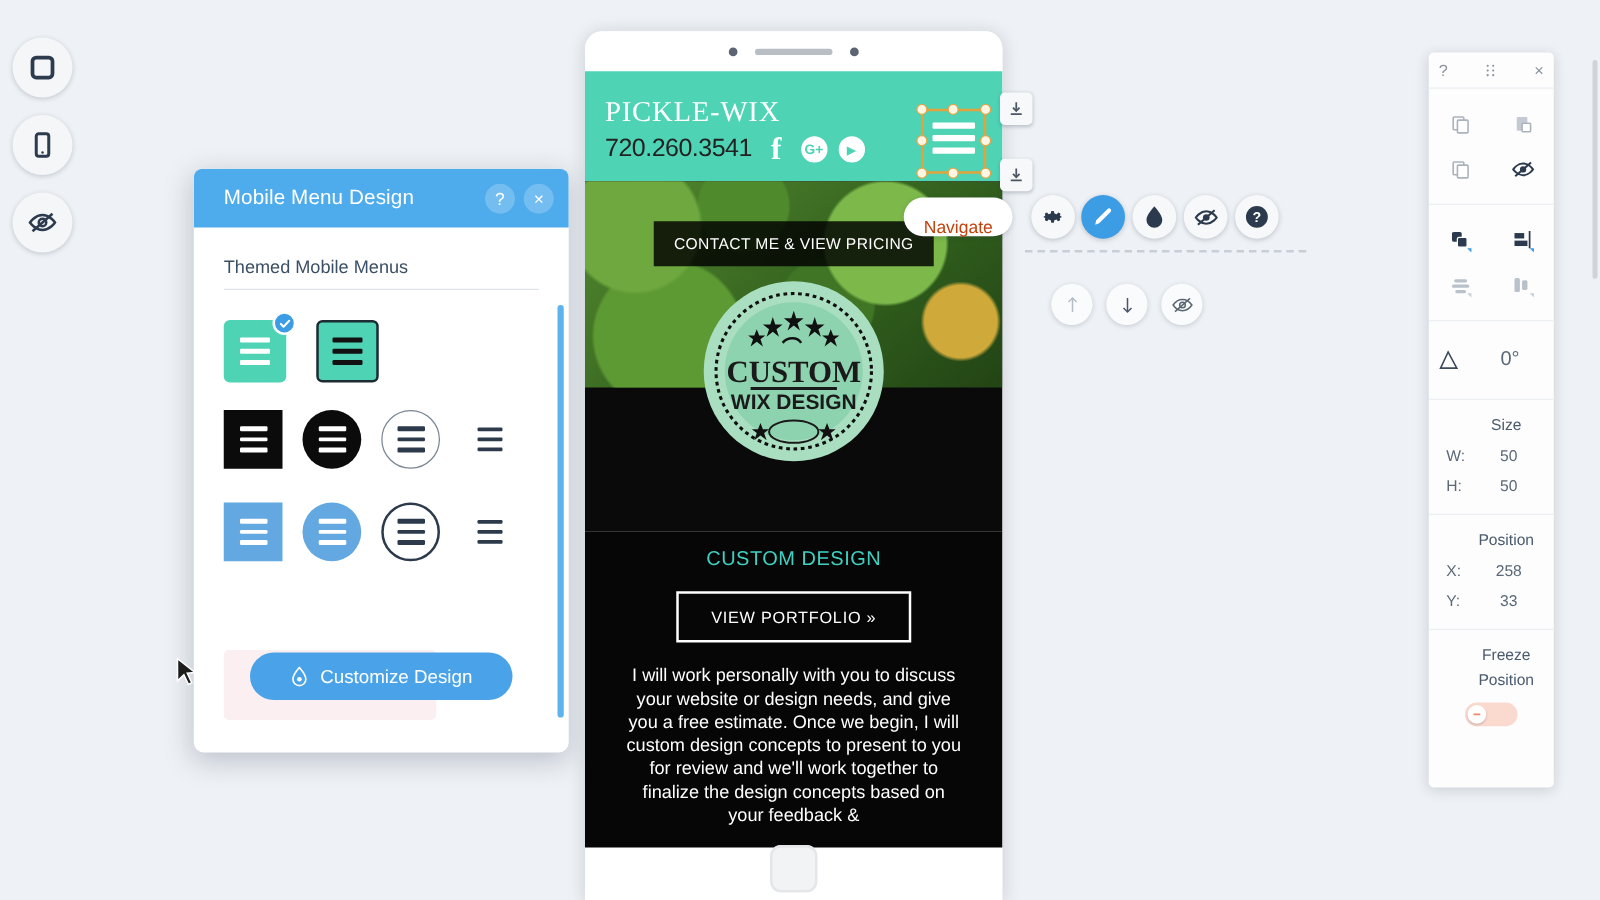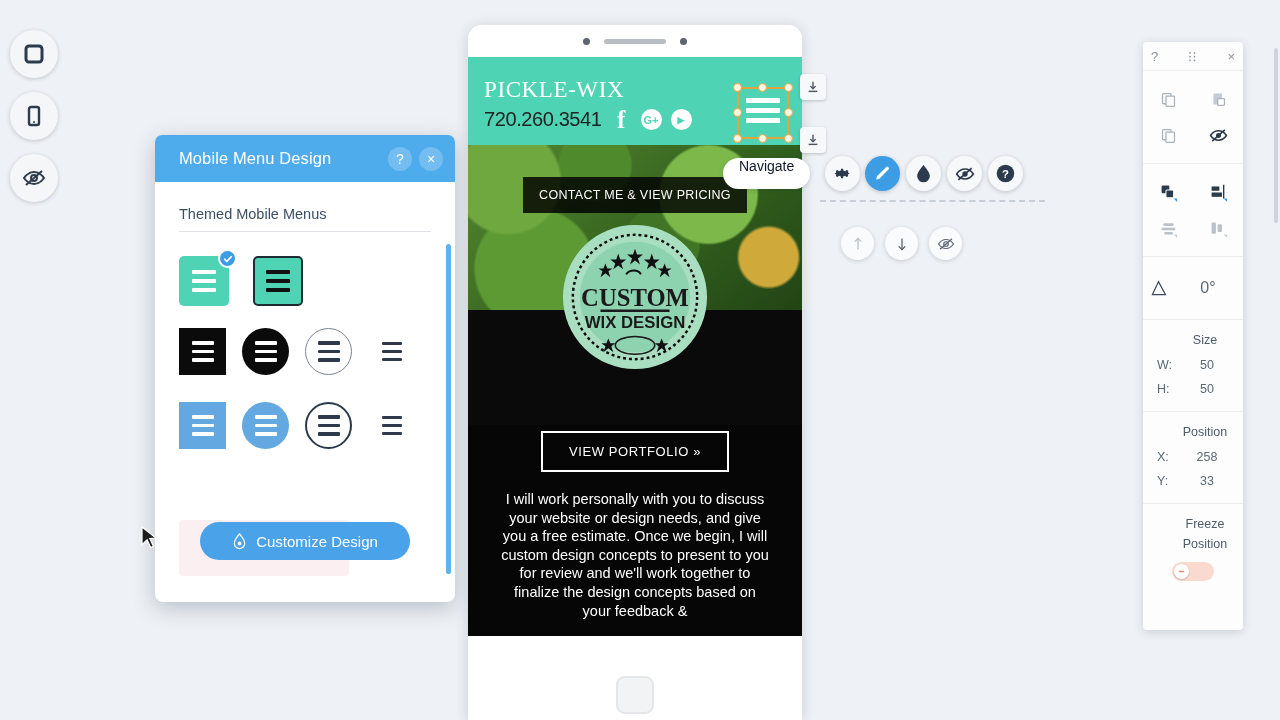--- a/index.html
+++ b/index.html
@@ -132,21 +132,21 @@
   .body-copy { color: #fff; font-size: 14.5px; line-height: 18.6px; padding: 18px 14px 0 14px; }
   .home-btn { position: absolute; left: 50%; bottom: 6px; transform: translateX(-50%); width: 38px; height: 38px; border-radius: 9px; background: #f2f3f5; box-shadow: inset 0 0 0 2px #e4e6ea; }
 
   
   .dock { position: absolute; width: 26px; height: 26px; border-radius: 4px; background: #f7f8fa; box-shadow: 0 1px 3px rgba(40,55,75,.25); display: flex; align-items: center; justify-content: center; cursor: pointer; }
 
   
   .navigate-pill {
     position: absolute; left: 723px; top: 158px; height: 31px;
     padding: 0 16px; border-radius: 16px; background: #fff;
-    display: flex; align-items: flex-start; color: #0f172a; font-size: 14px;
+    display: flex; align-items: flex-end; color: #c2410c; font-size: 14px;
     box-shadow: 0 1px 4px rgba(40,55,75,.2); cursor: pointer;
   }
   .tool-btn {
     position: absolute; width: 35px; height: 35px; border-radius: 50%;
     background: #f7f8fa; box-shadow: 0 1px 4px rgba(40,55,75,.25);
     display: flex; align-items: center; justify-content: center; cursor: pointer;
   }
   .tool-btn.active { background: #3c9ce4; }
   .dash-guide { position: absolute; left: 820px; top: 200px; width: 225px; border-top: 2px dashed #c7ced8; }
   .mini-btn {
@@ -349,20 +349,21 @@
           <text x="75" y="84" text-anchor="middle" font-family="Liberation Serif, serif" font-size="25" font-weight="bold" fill="#1a1a1a">CUSTOM</text>
           <line x1="40" y1="89" x2="110" y2="89" stroke="#1a1a1a" stroke-width="2.5"></line>
           <text x="75" y="106" text-anchor="middle" font-family="Liberation Sans, sans-serif" font-size="17" font-weight="bold" fill="#1a1a1a">WIX DESIGN</text>
           <polygon points="48,117 50,122 55,122 51,125 53,131 48,127 43,131 45,125 41,122 46,122" fill="#111"></polygon>
           <polygon points="102,117 104,122 109,122 105,125 107,131 102,127 97,131 99,125 95,122 100,122" fill="#111"></polygon>
           <ellipse cx="75" cy="124" rx="20" ry="9" fill="none" stroke="#1a1a1a" stroke-width="1.6"></ellipse>
         </svg>
       </div>
 
       <div class="sec-dark">
+        <div class="cd-title">CUSTOM DESIGN</div>
         <div class="portfolio">VIEW PORTFOLIO »</div>
         <div class="body-copy">I will work personally with you to discuss your website or design needs, and give you a free estimate. Once we begin, I will custom design concepts to present to you for review and we'll work together to finalize the design concepts based on your feedback &amp;</div>
       </div>
     </div>
     <div class="home-btn"></div>
   </div>
 
   <div class="sel-box">
     <div class="sel-line" style="left:4px;top:4px;right:4px;height:2px"></div>
     <div class="sel-line" style="left:4px;bottom:4px;right:4px;height:2px"></div>

